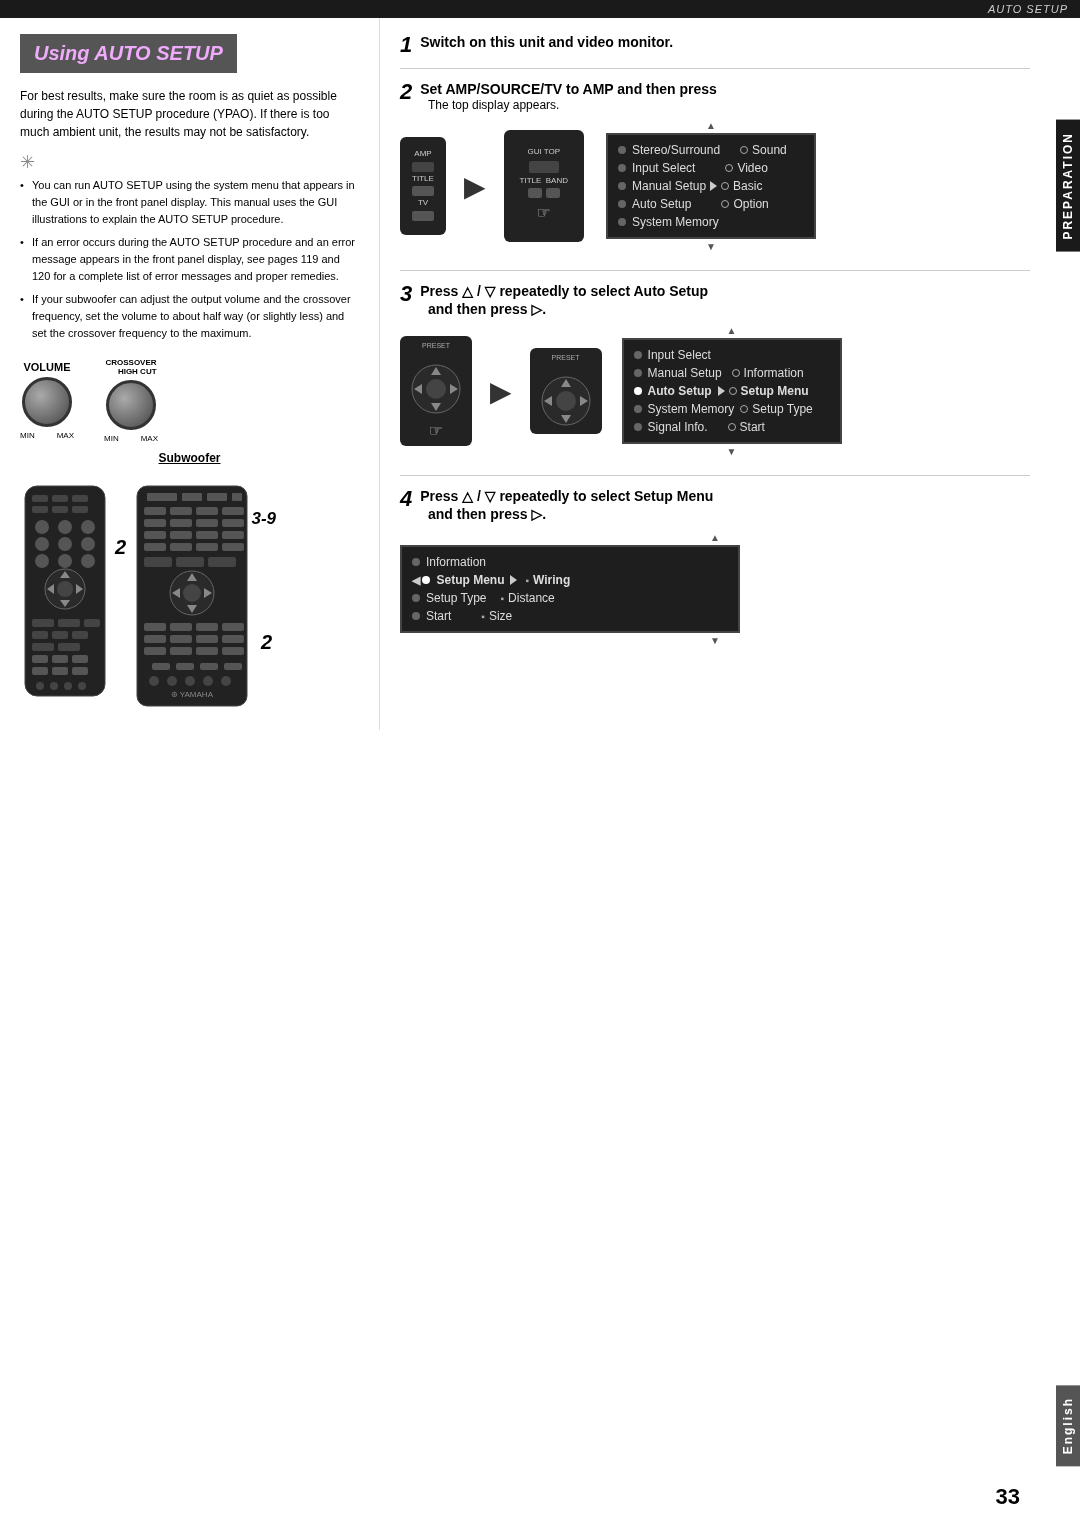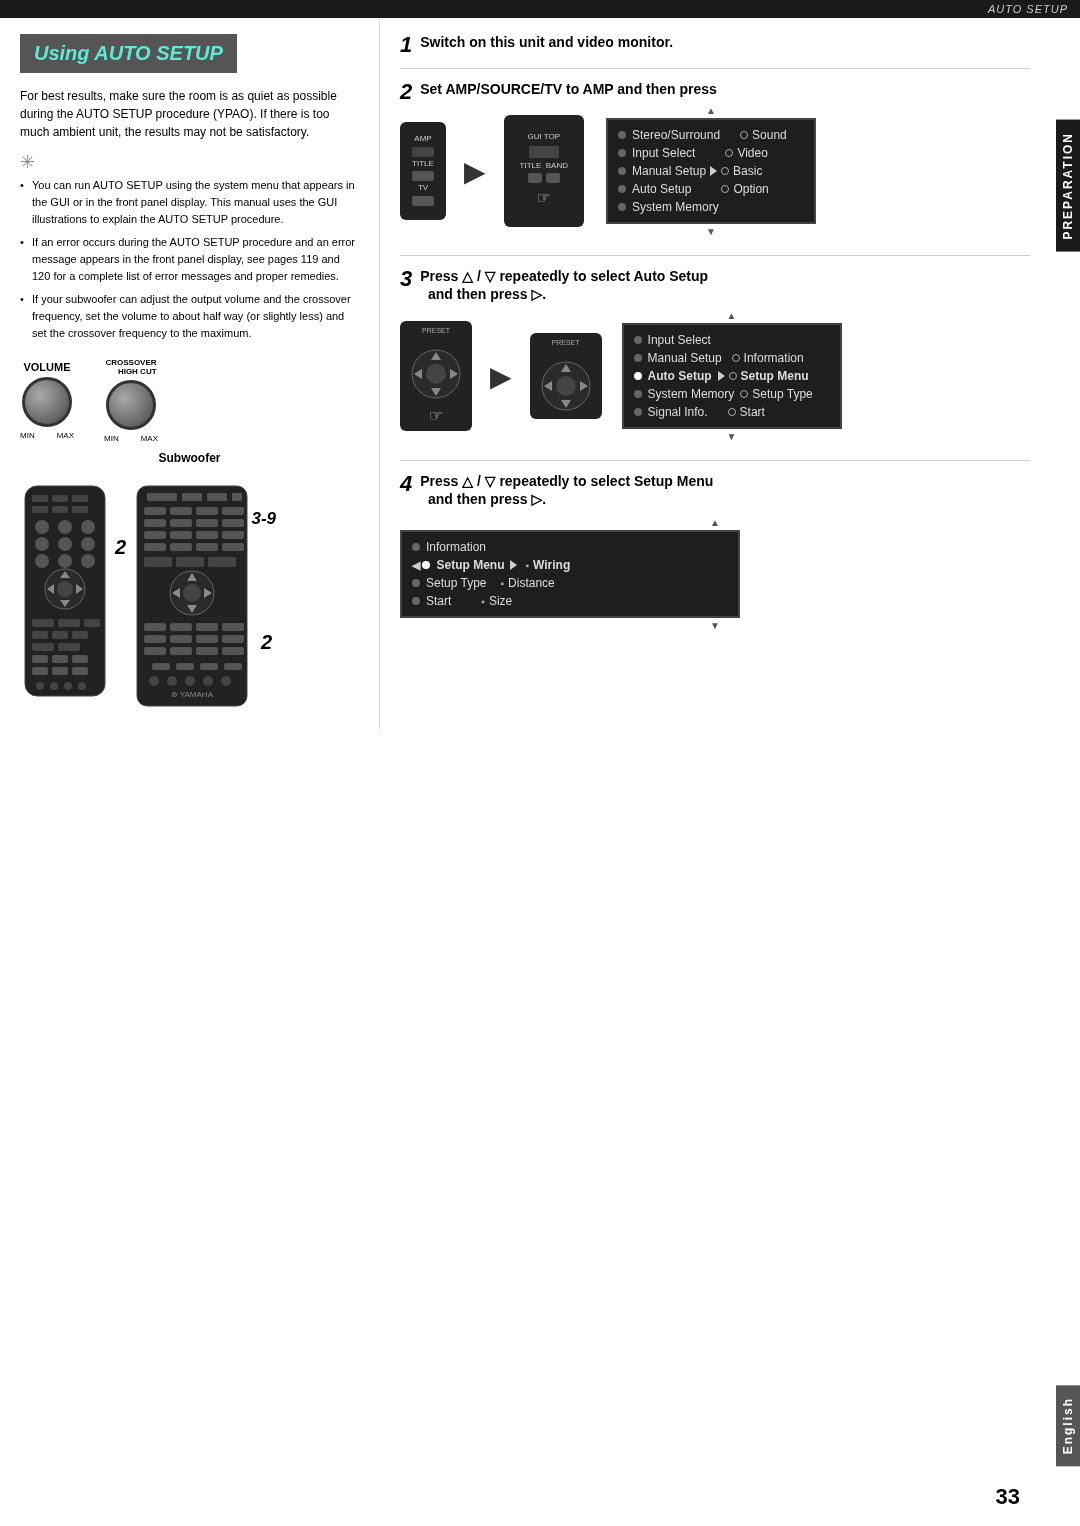--- a/index.html
+++ b/index.html
@@ -73,21 +73,21 @@
     
     .right-col {
       flex: 1;
       padding: 16px 20px;
       padding-right: 50px;
     }
 
     
     .section-title {
       background: #555;
-      color: #5eead4;
+      color: #f0abfc;
       font-size: 20px;
       font-weight: bold;
       font-style: italic;
       padding: 8px 14px;
       margin-bottom: 14px;
       display: inline-block;
     }
 
     
     .body-text {
@@ -159,20 +159,21 @@
       justify-content: space-between;
       width: 54px;
       font-size: 8px;
     }
 
     .subwoofer-label {
       font-size: 12px;
       font-weight: bold;
       text-align: center;
       margin-top: 4px;
+      text-decoration: underline;
     }
 
     
     .remotes-section {
       display: flex;
       align-items: flex-start;
       gap: 12px;
       margin-top: 16px;
     }
 
@@ -474,20 +475,23 @@
       </div>
     </div>
 
     <hr class="hdiv">
 
     <div class="step-block">
       <div>
         <span class="step-num">2</span>
         <span class="step-title">Set AMP/SOURCE/TV to AMP and then press</span>
       </div>
+      <div style="margin-left:28px;">
+        <span style="font-size:12px;">The top display appears.</span>
+      </div>
 
       <div class="gui-row" style="margin-top:8px;">
 
         <div style="background:#222; border-radius:6px; padding:12px; display:flex; flex-direction:column; align-items:center; gap:4px;">
           <div style="font-size:8px; color:#ccc; text-align:center; line-height:1.3;">
             <span>AMP</span><br>
             <div style="width:22px;height:10px;background:#444;border-radius:2px;margin:2px auto;"></div>
             <span>TITLE</span><br>
             <div style="width:22px;height:10px;background:#555;border-radius:2px;margin:2px auto;"></div>
             <span>TV</span><br>

